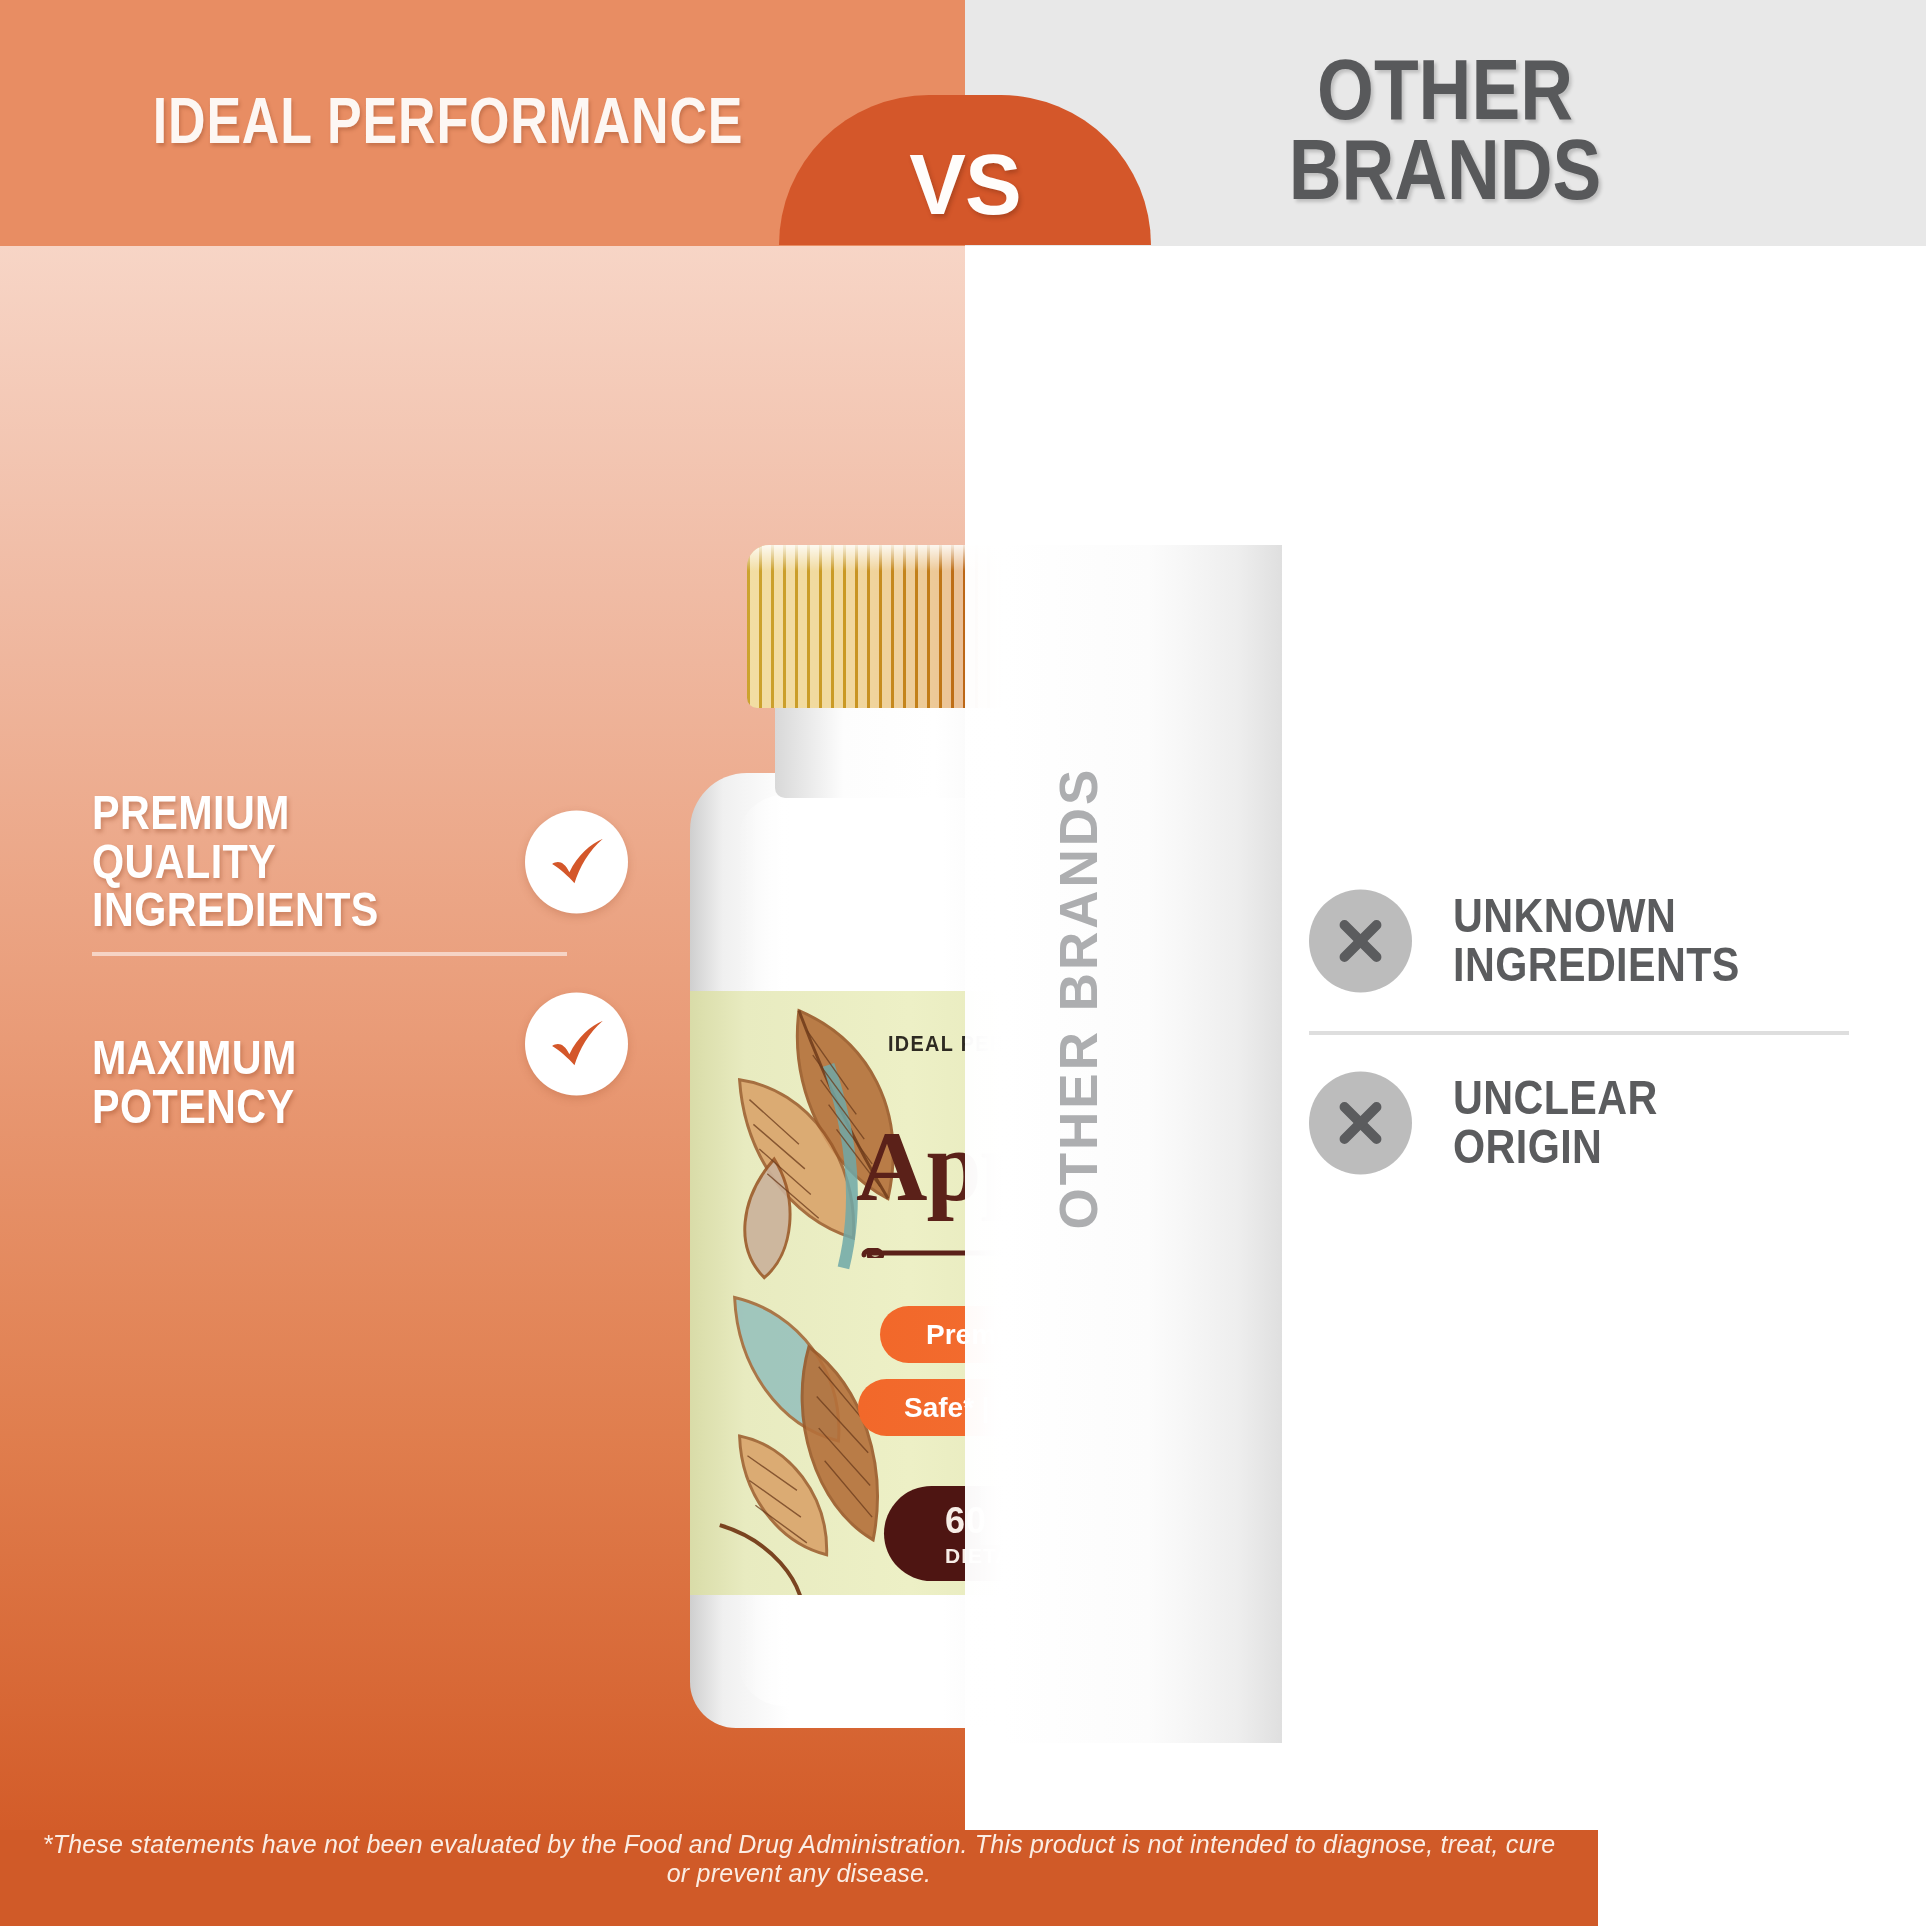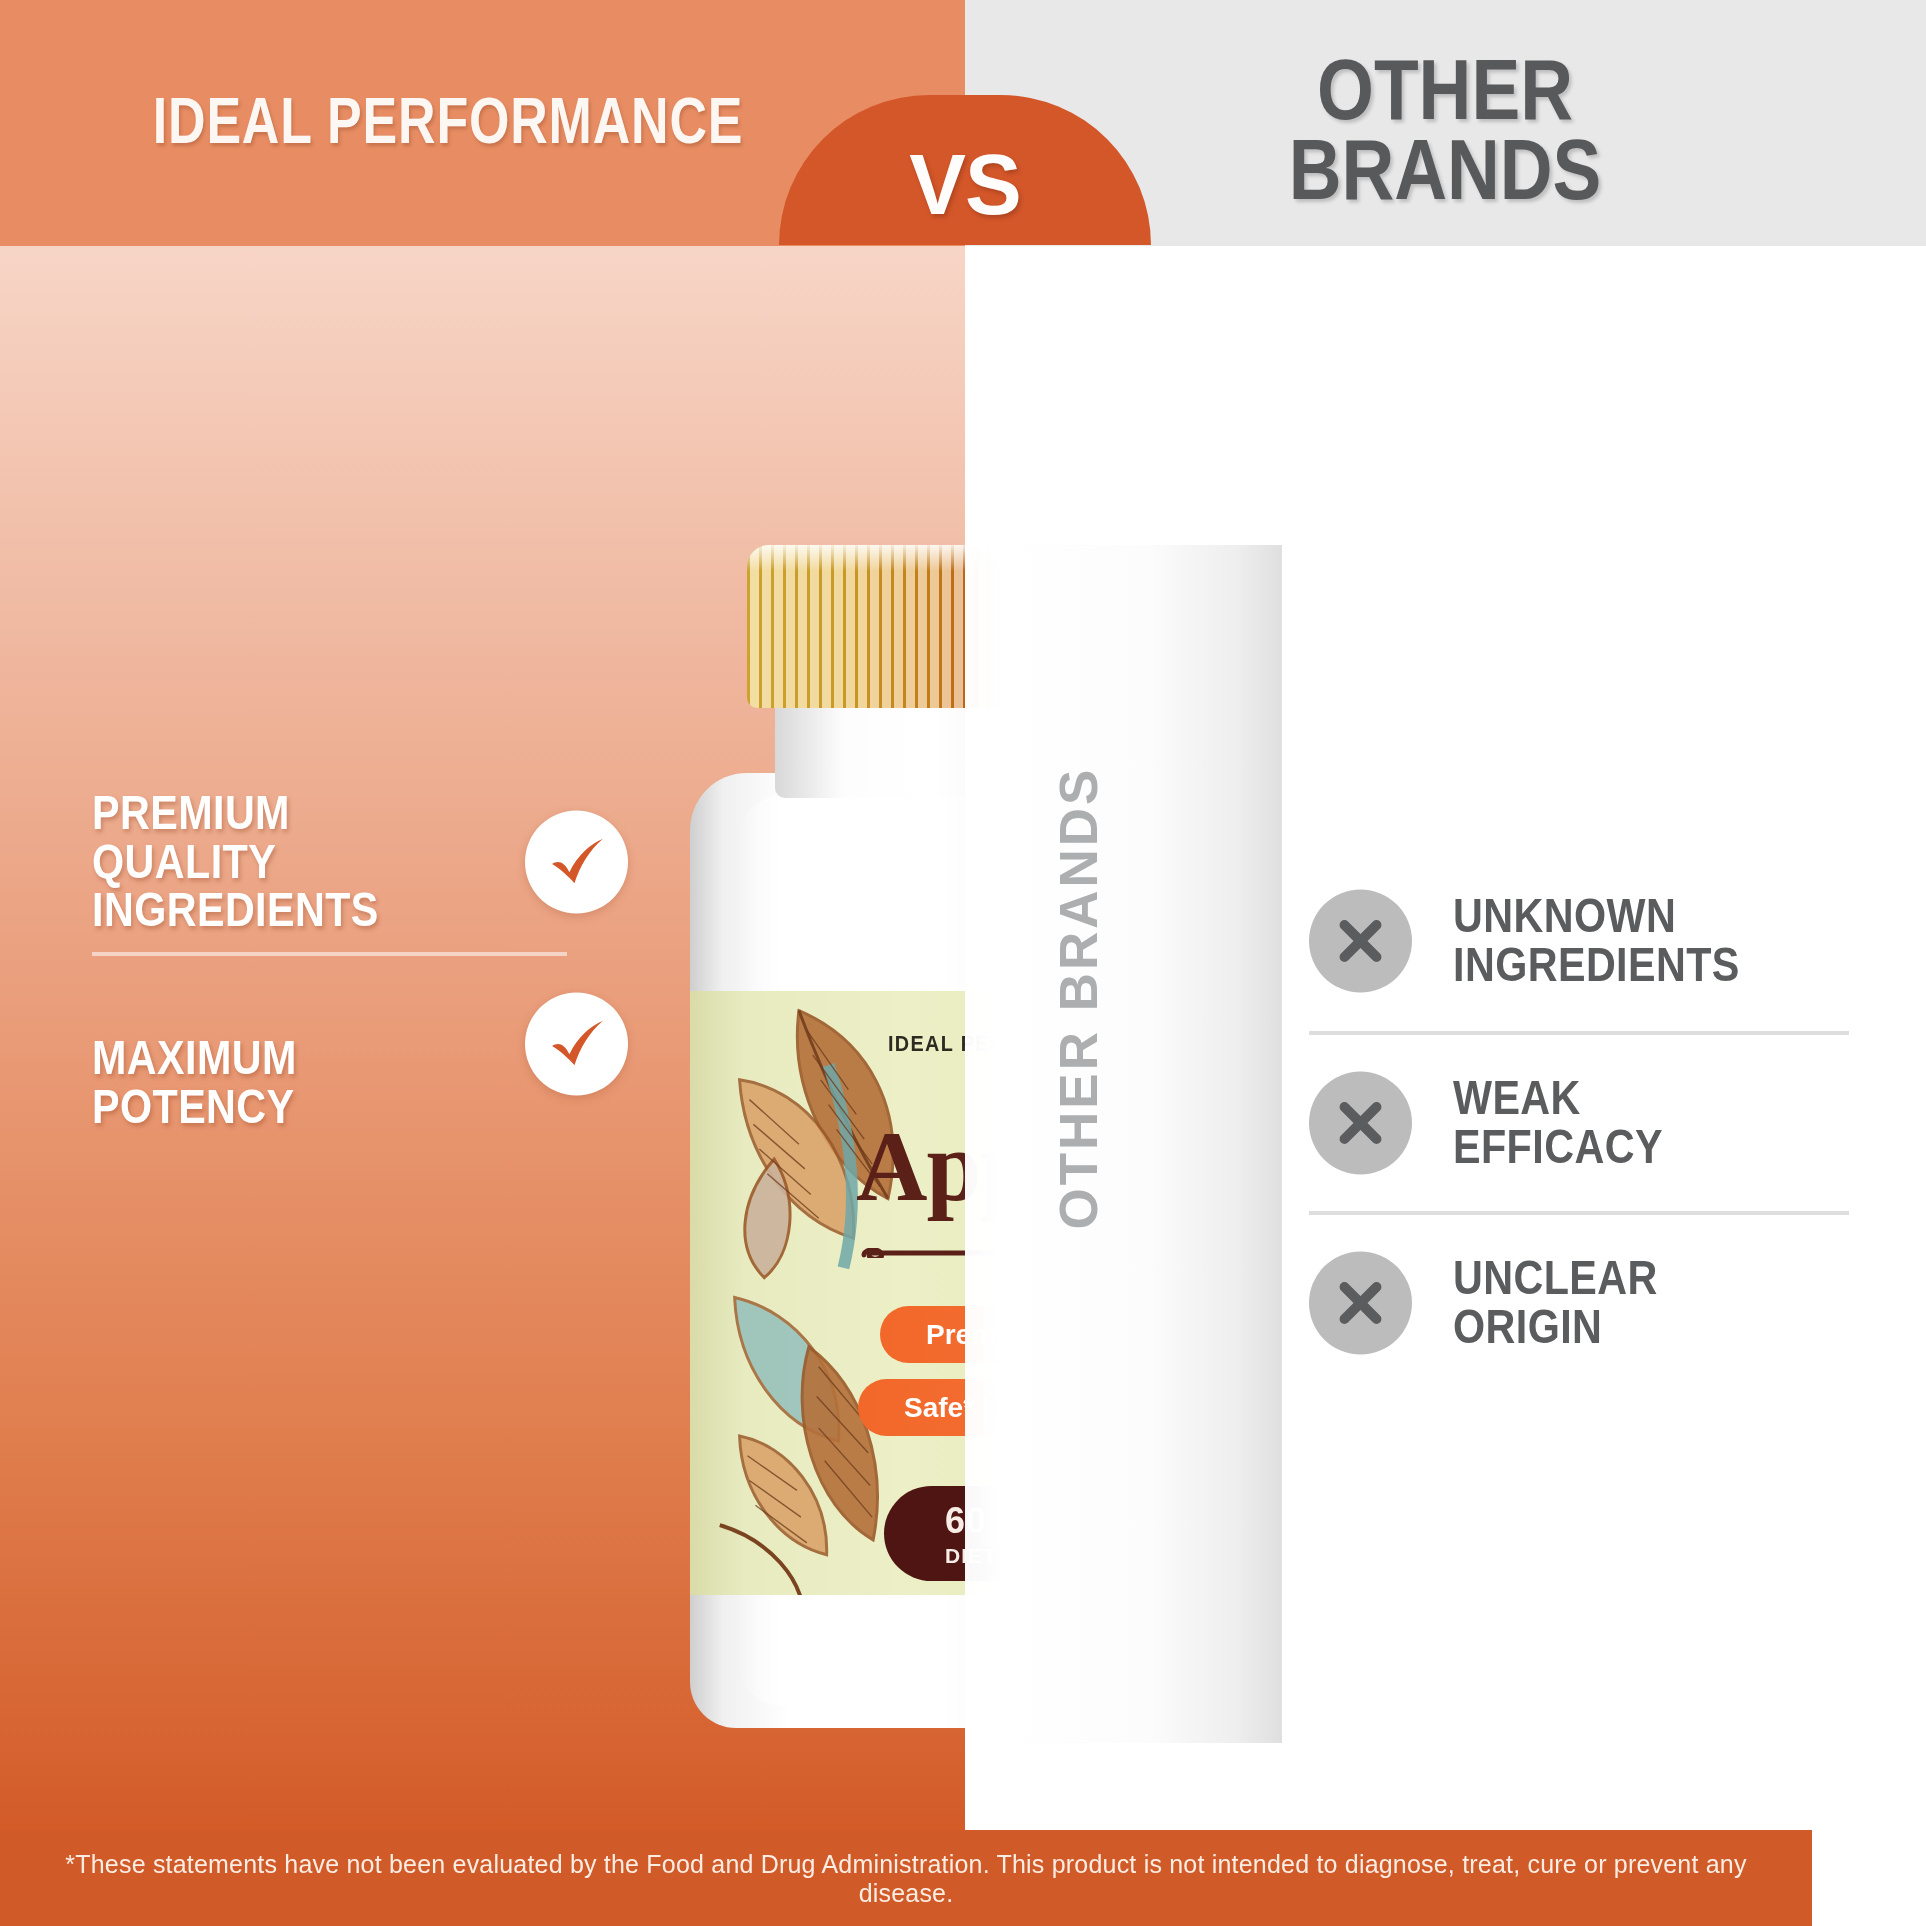--- a/index.html
+++ b/index.html
@@ -219,23 +219,23 @@
     position: absolute; left: -105px; top: 436px; width: 436px;
     text-align: center;
     transform: rotate(-90deg);
     color: #ADAEB0; font-size: 53px; font-weight: 700; letter-spacing: 3px;
     font-family: "Liberation Sans Narrow", "Liberation Sans", sans-serif;
     white-space: nowrap;
   }
 
   
   .footer {
-    position: absolute; left: 0; bottom: 0; width: 1812px; height: 97px;
+    position: absolute; left: 0; bottom: 0; width: 1598px; height: 97px;
     background: #D05A28;
-    display: flex; align-items: center;
+    display: flex; align-items: flex-start; font-style: italic;
   }
   .footer-text {
     width: 100%; text-align: center; color: #FBEDE4;
     font-size: 25px; font-weight: 400; letter-spacing: 0.2px;
     padding: 0 40px;
     font-family: "Liberation Sans", sans-serif;
   }
 </style>
 </head>
 <body>
@@ -354,45 +354,31 @@
               <line x1="50" y1="14" x2="14" y2="50"></line>
             </g>
           </svg>
       </div>
       <div class="row-right-label">
         <span>UNKNOWN</span>
         <span>INGREDIENTS</span>
       </div>
     </div>
 
+
     <div class="row-right">
       <div class="x-circle">
         <svg viewBox="0 0 64 64">
             <g stroke="#5B5C5E" stroke-width="11" stroke-linecap="round">
               <line x1="14" y1="14" x2="50" y2="50"></line>
               <line x1="50" y1="14" x2="14" y2="50"></line>
             </g>
           </svg>
       </div>
       <div class="row-right-label">
-        <span>WEAK</span>
-        <span>EFFICACY</span>
-      </div>
-    </div>
-
-    <div class="row-right">
-      <div class="x-circle">
-        <svg viewBox="0 0 64 64">
-            <g stroke="#5B5C5E" stroke-width="11" stroke-linecap="round">
-              <line x1="14" y1="14" x2="50" y2="50"></line>
-              <line x1="50" y1="14" x2="14" y2="50"></line>
-            </g>
-          </svg>
-      </div>
-      <div class="row-right-label">
         <span>UNCLEAR</span>
         <span>ORIGIN</span>
       </div>
     </div>
 
   </div>
 
   <div class="footer">
     <div class="footer-text">*These statements have not been evaluated by the Food and Drug Administration. This product is not intended to diagnose, treat, cure or prevent any disease.</div>
   </div>

